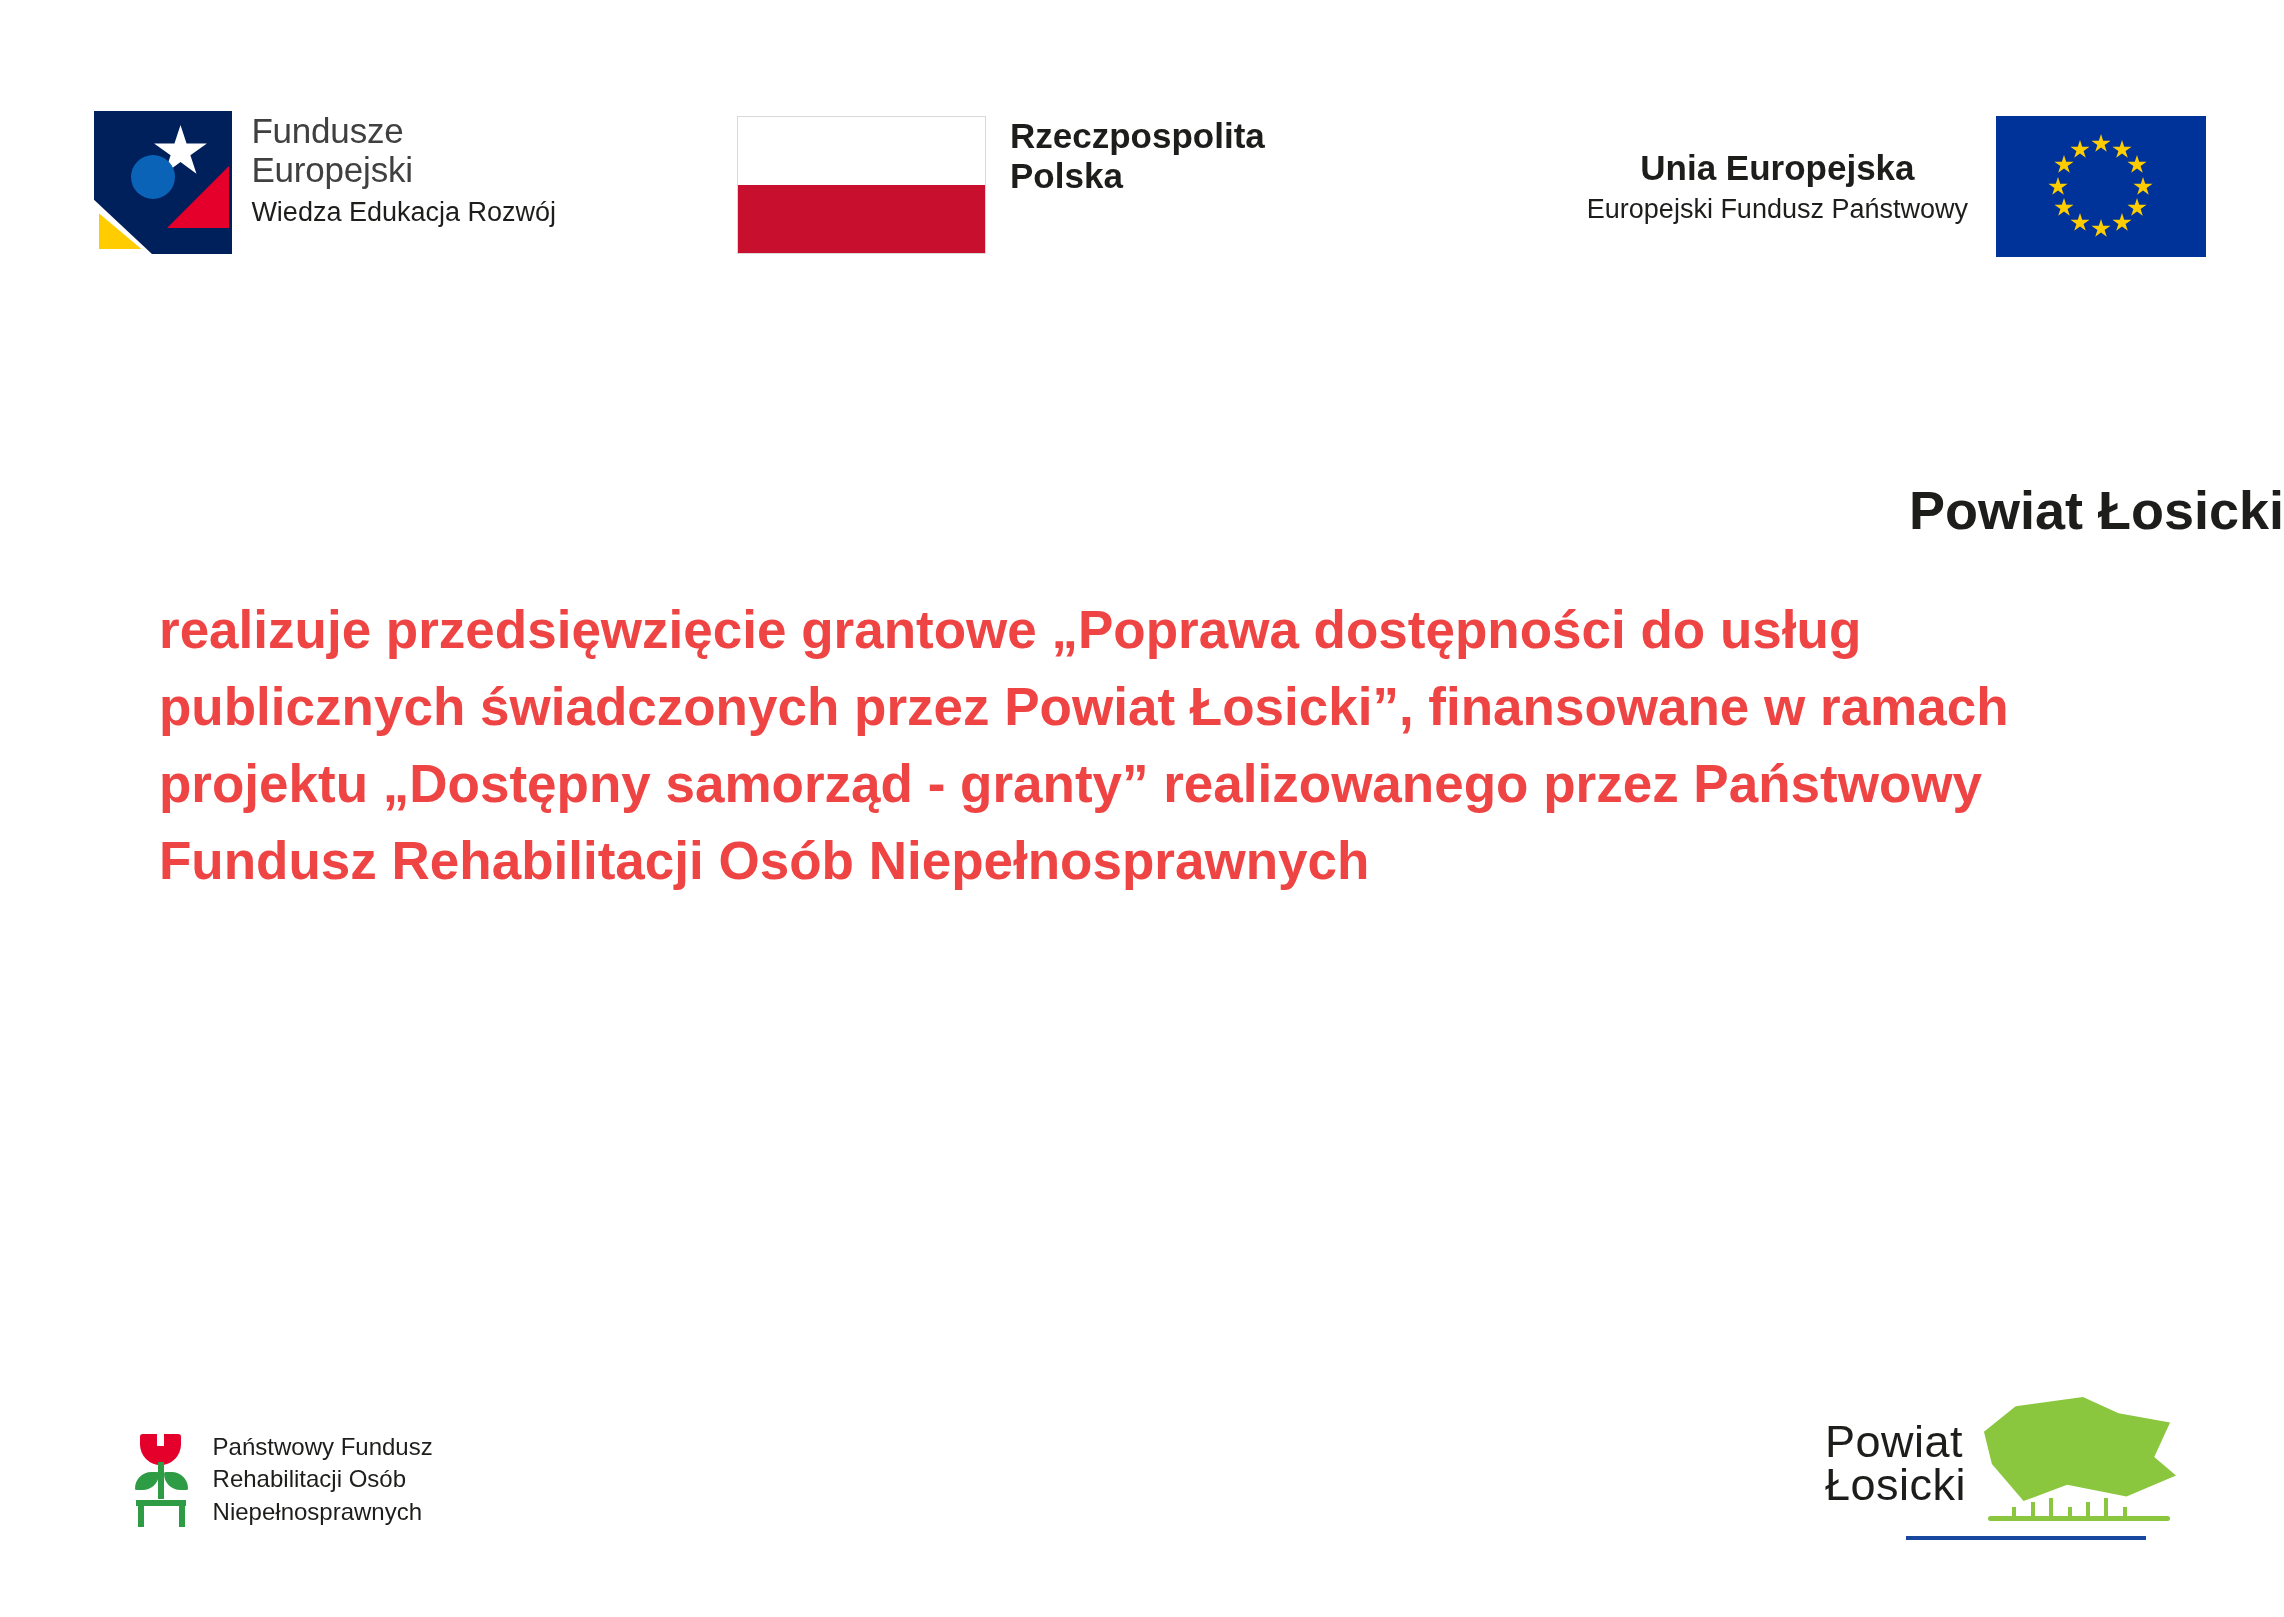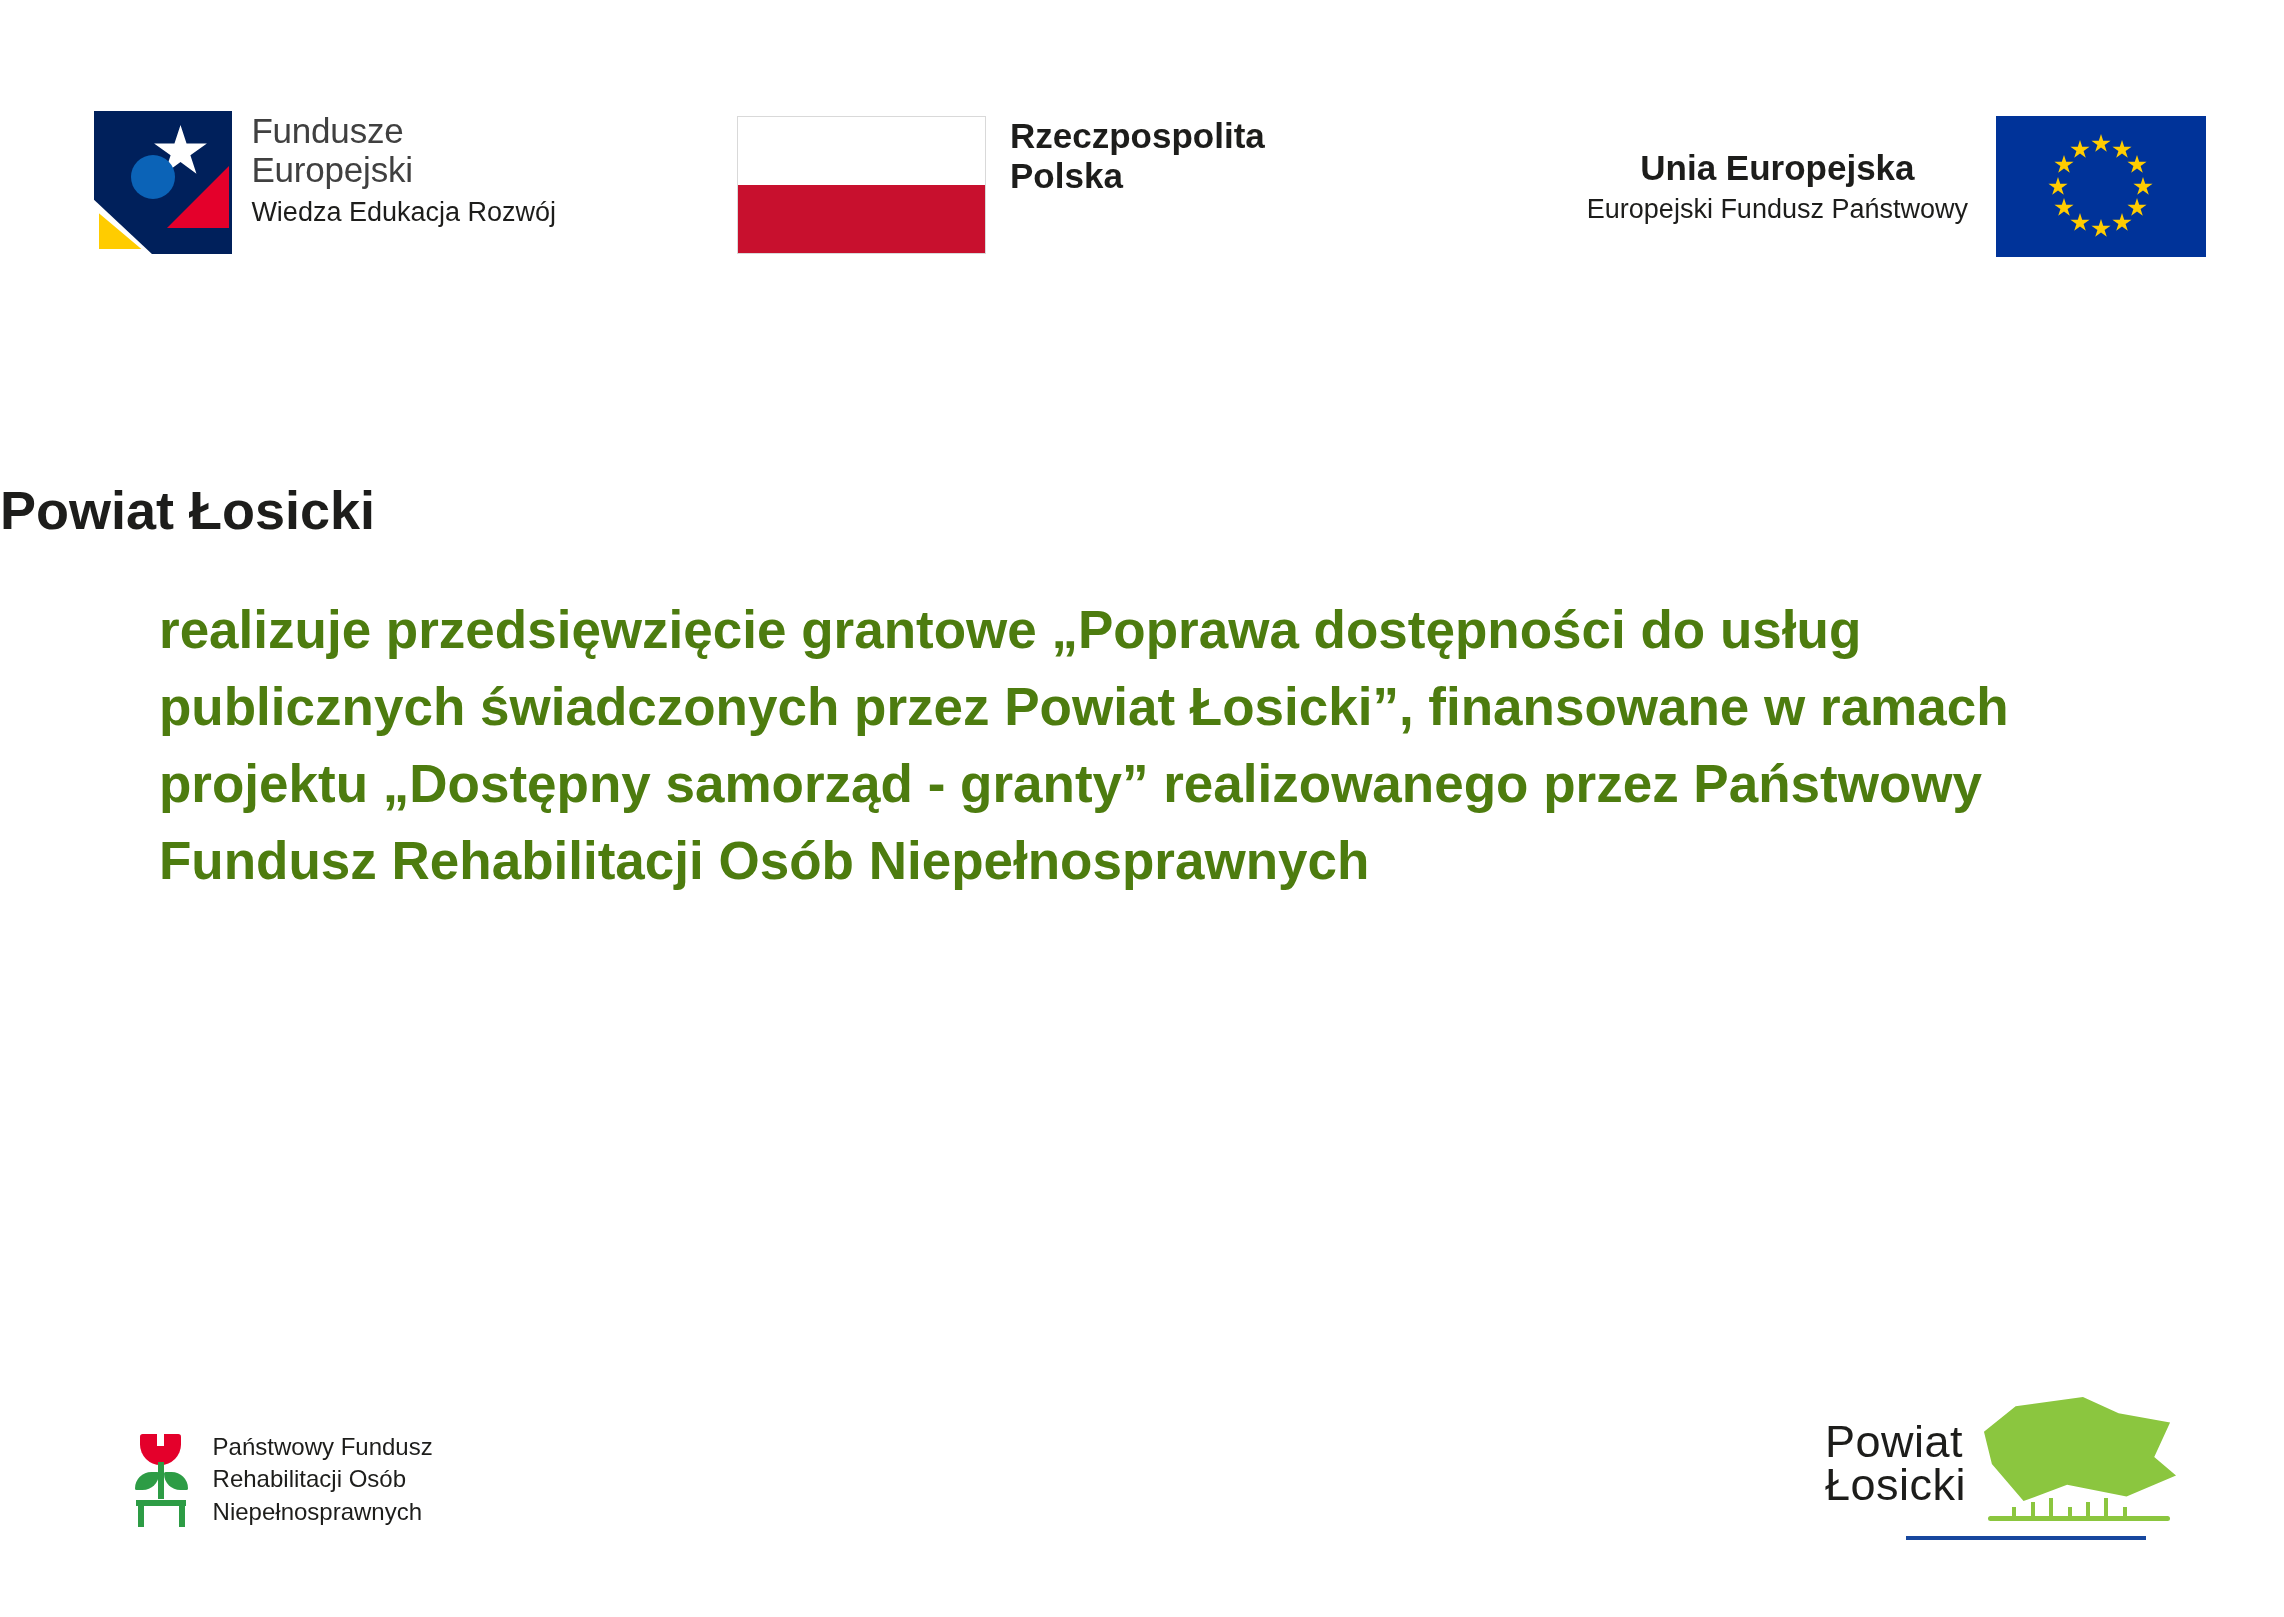--- a/index.html
+++ b/index.html
@@ -158,34 +158,34 @@
     background: #ffcc00;
     clip-path: polygon(50% 0%, 61% 35%, 98% 35%, 68% 57%, 79% 92%, 50% 70%, 21% 92%, 32% 57%, 2% 35%, 39% 35%);
   }
 
   
   .headline {
     position: absolute;
     top: 479px;
     left: 0;
     width: 100%;
-    text-align: left;
+    text-align: right;
     font-size: 54px;
     font-weight: bold;
     color: #1d1d1b;
   }
   .body-text {
     position: absolute;
     top: 592px;
     left: 159px;
     width: 1959px;
     font-size: 53px;
     font-weight: bold;
     line-height: 1.45;
-    color: #4d7c0f;
+    color: #ef4444;
   }
   .body-text p { margin: 0; }
 
   
   .pfron-block {
     position: absolute;
     left: 127px;
     bottom: 88px;
     display: flex;
     align-items: center;

